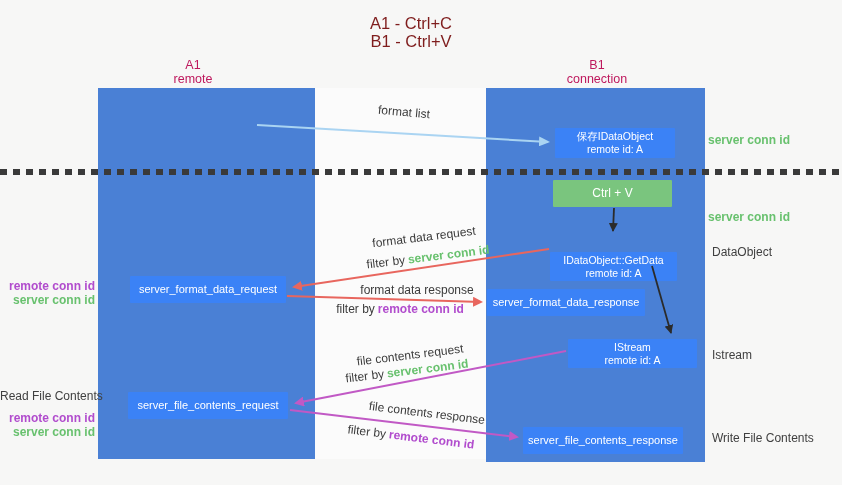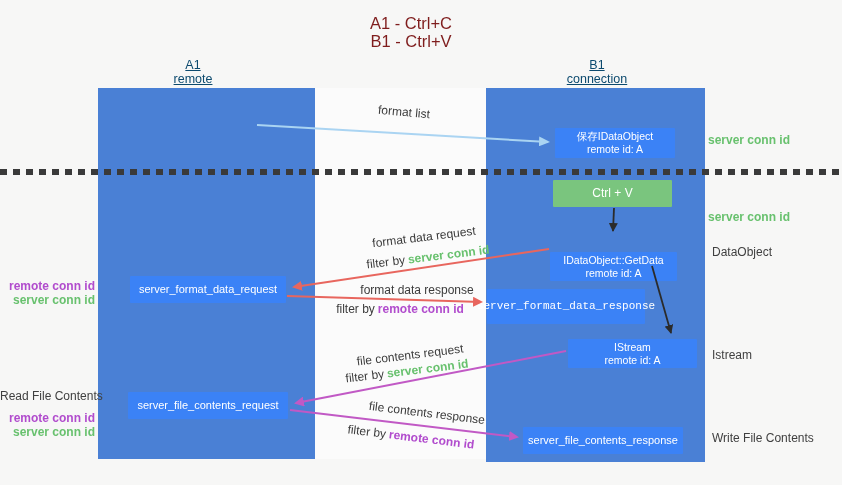--- a/index.html
+++ b/index.html
@@ -9,21 +9,21 @@
     width:842px;height:485px;position:relative;overflow:hidden;
     color:#3c3c3c;
   }
   .canvas{position:absolute;left:0;top:0;width:842px;height:485px;}
   .title{
     position:absolute;left:311px;top:14px;width:200px;
     text-align:center;font-size:16.5px;line-height:18px;color:#7f1d1d;
   }
   .col-header{
     position:absolute;top:58px;width:110px;text-align:center;
-    font-size:12.5px;line-height:14px;color:#0c4a6e;text-decoration:underline;
+    font-size:12.5px;line-height:14px;color:#be185d;
   }
   .column{position:absolute;background:#4a80d5;}
   .midstrip{position:absolute;background:#fbfbfb;}
   .box{
     position:absolute;display:flex;flex-direction:column;
     align-items:center;justify-content:center;
     color:#ffffff;text-align:center;border-radius:1px;
   }
   .box.green{background:#7ac57e;font-size:12px;}
   .box.orange{background:#3b82f6;font-size:11px;}
@@ -82,21 +82,21 @@
     <div class="l">保存IDataObject</div>
     <div class="l">remote id: A</div>
   </div>
   <div class="box green" style="left:553px;top:180px;width:119px;height:27px;">
     <div class="l">Ctrl + V</div>
   </div>
   <div class="box orange two" style="left:550px;top:236px;width:127px;height:29px;margin-top:16px;">
     <div class="l">IDataObject::GetData</div>
     <div class="l">remote id: A</div>
   </div>
-  <div class="box orange" style="left:487px;top:289px;width:158px;height:35px;font-family:Liberation Mono, monospace;">
+  <div class="box orange" style="left:487px;top:289px;width:158px;height:27px;">
     <div class="l">server_format_data_response</div>
   </div>
   <div class="box orange two" style="left:568px;top:339px;width:129px;height:29px;">
     <div class="l">IStream</div>
     <div class="l">remote id: A</div>
   </div>
   <div class="box orange" style="left:523px;top:427px;width:160px;height:27px;">
     <div class="l">server_file_contents_response</div>
   </div>
 

